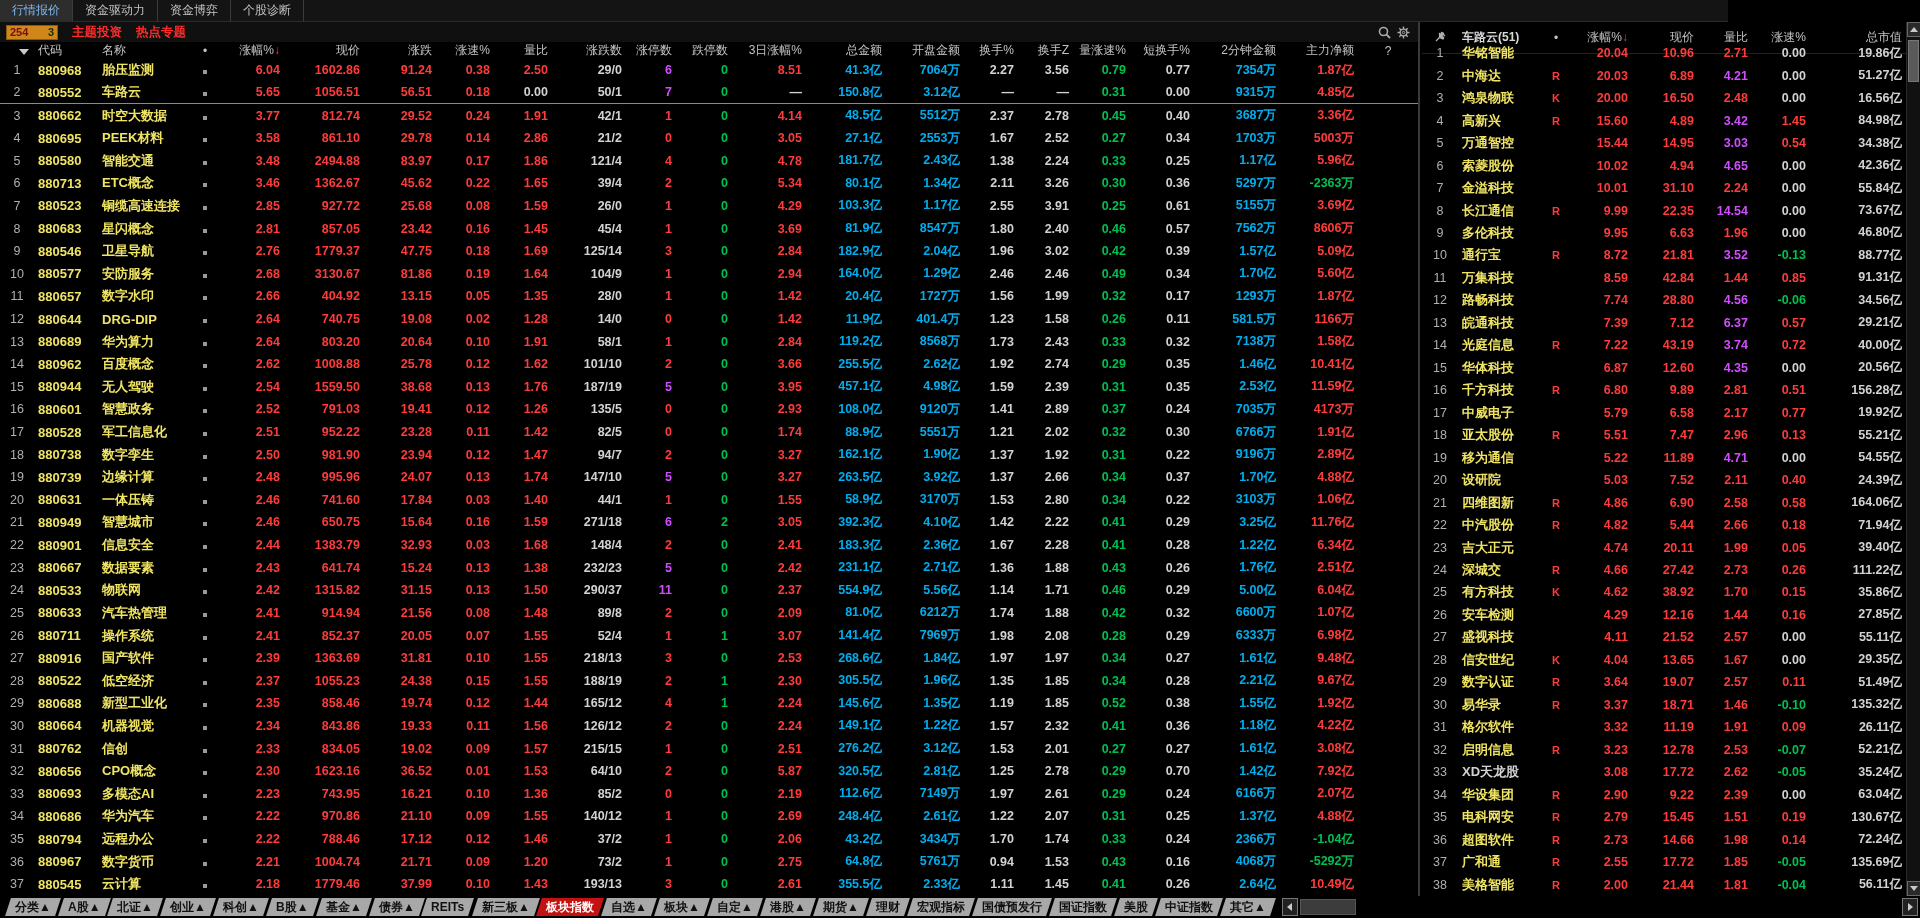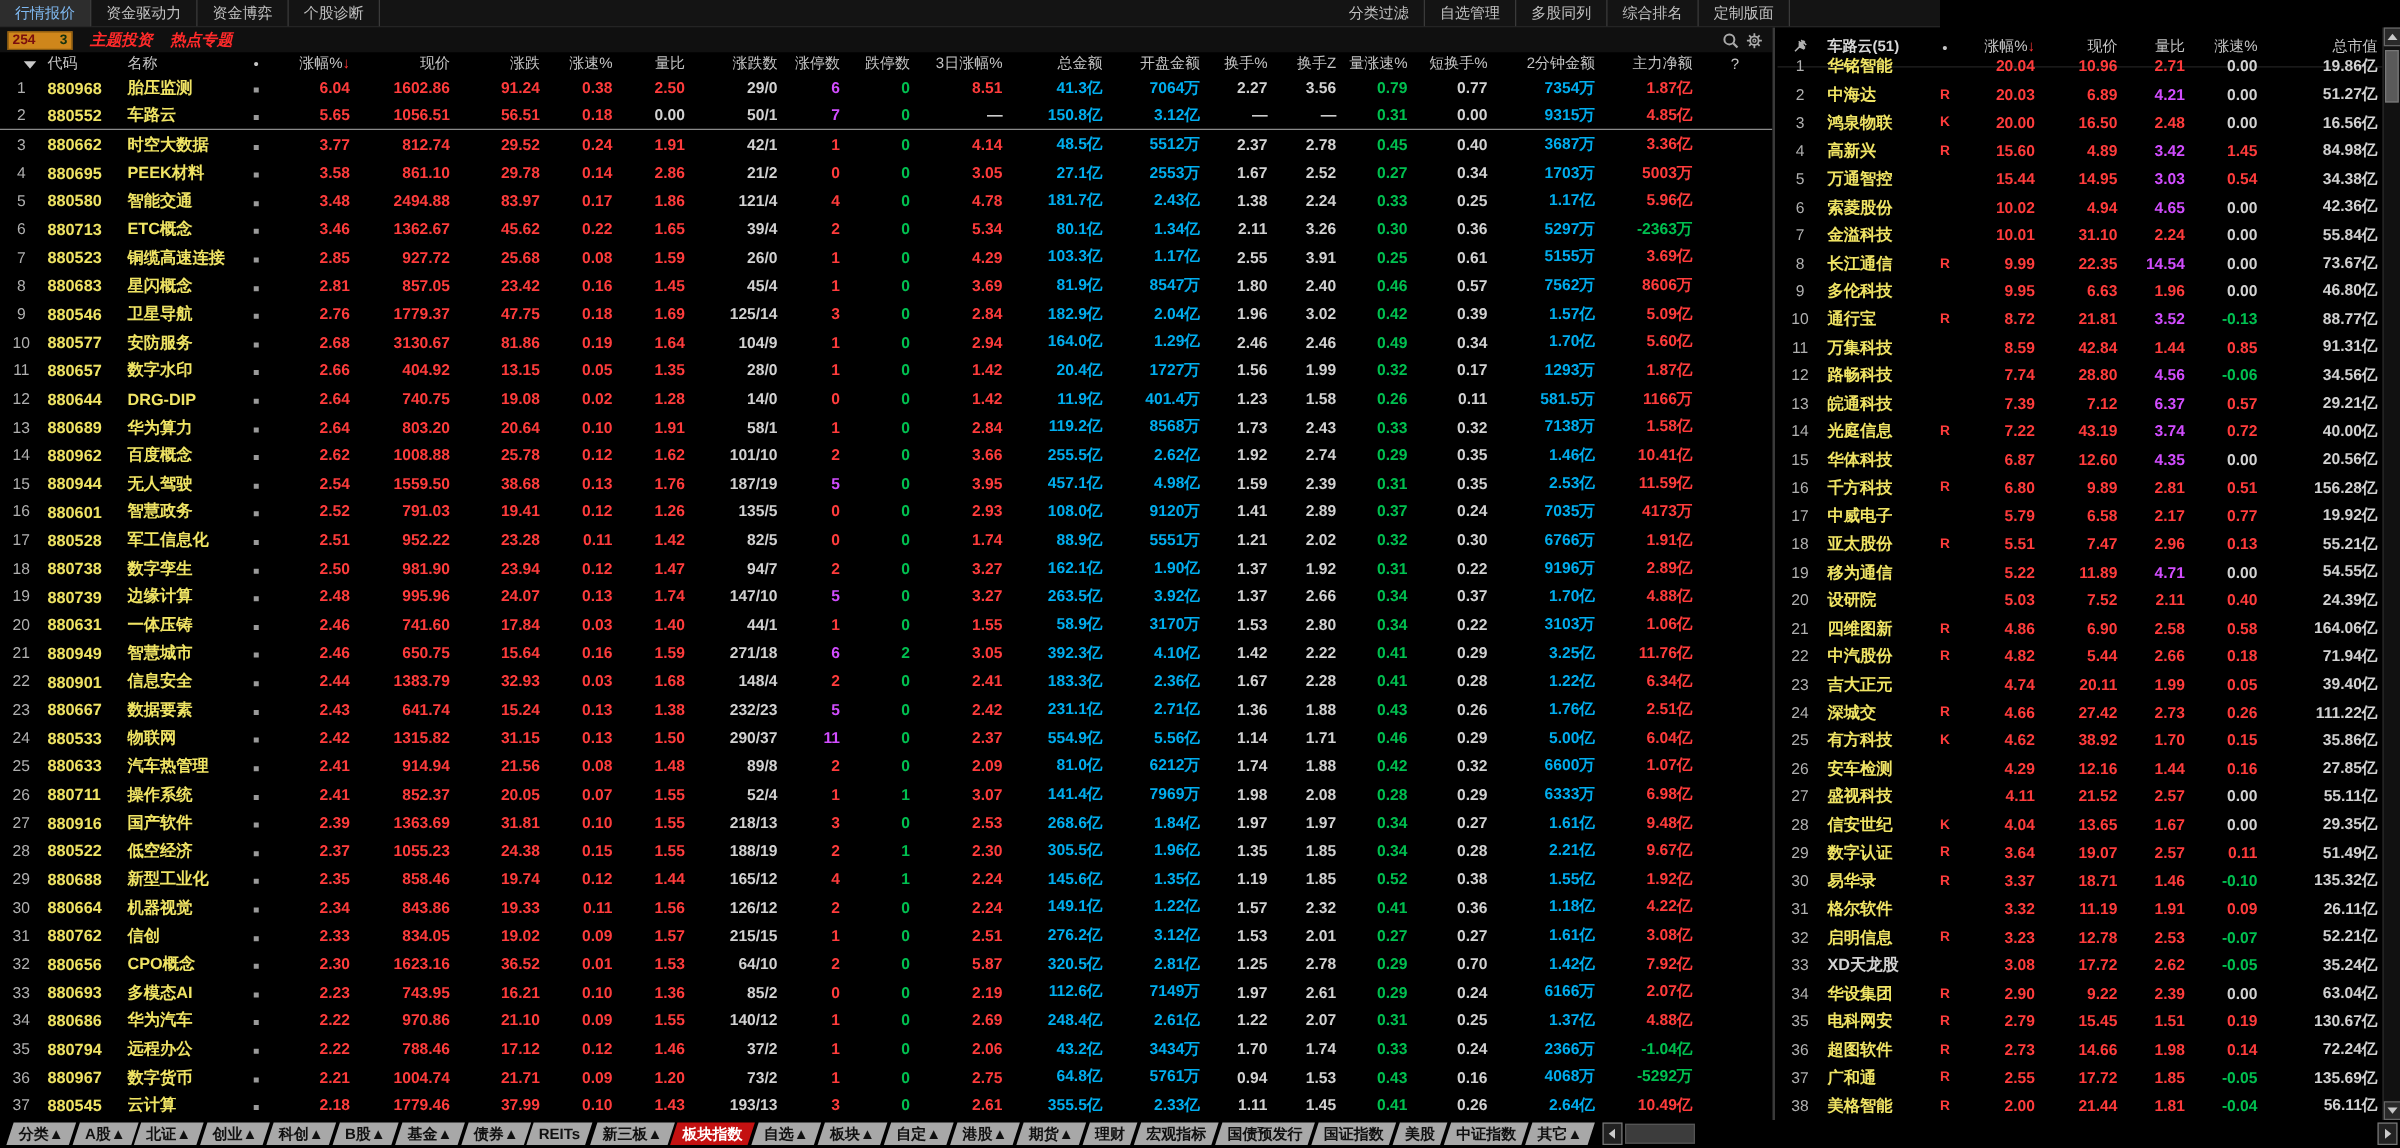--- a/index.html
+++ b/index.html
@@ -1,20 +1,20 @@
 <!DOCTYPE html>
 <html><head>
 <meta charset="utf-8">
 <style>
   html,body{margin:0;padding:0;background:#000;width:1920px;height:918px;overflow:hidden;
     font-family:"Liberation Sans","DejaVu Sans",sans-serif;-webkit-font-smoothing:none;}
   *{box-sizing:border-box;}
   .abs{position:absolute;}
   
-  #topbar1{left:0;top:0;width:1552px;height:22px;background:#141414;border-bottom:1px solid #2a2a2a;display:flex;align-items:stretch;}
+  #topbar1{left:0;top:0;width:1728px;height:22px;background:#141414;border-bottom:1px solid #2a2a2a;display:flex;align-items:stretch;}
   .t1tab{padding:0 12px;line-height:21px;font-size:12px;color:#c0c0c0;border-right:1px solid #3a3a3a;cursor:default;white-space:nowrap;}
   .t1tab.active{background:#2d2d2d;color:#7fb8f0;}
   #t1spacer{flex:1;}
   #righttabs{display:flex;margin-right:120px;}
   #topbar2{left:0;top:22px;width:1418px;height:20px;background:#101010;display:flex;align-items:center;}
   .t2tab{padding:0 10px;line-height:20px;font-size:12px;color:#dcdcdc;border-right:1px solid #333;white-space:nowrap;}
   .t2tab.active{background:#a00000;color:#fff;font-weight:bold;}
   #counter{margin-left:6px;width:52px;height:15px;background:#cf861b;border:1px solid #8a5a10;display:flex;justify-content:space-between;align-items:center;padding:0 3px;font-size:11px;font-weight:bold;}
   #counter .up{color:#7a0e0e;} #counter .down{color:#14320f;}
   .hotlink{color:#ff2a2a;font-size:12.5px;font-weight:bold;margin-left:14px;white-space:nowrap;}
@@ -62,35 +62,28 @@
 <body>
 
 <div id="topbar1" class="abs">
   <div id="t1group" style="display:flex;">
       <div class="t1tab active">行情报价</div>
       <div class="t1tab">资金驱动力</div>
       <div class="t1tab">资金博弈</div>
       <div class="t1tab">个股诊断</div>
     </div>
   <div id="t1spacer"></div>
-  <div id="righttabs">
-      <div class="t1tab">分类过滤</div>
-      <div class="t1tab">自选管理</div>
-      <div class="t1tab">多股同列</div>
-      <div class="t1tab">综合排名</div>
-      <div class="t1tab">定制版面</div>
-    </div>
 </div>
 
 <div id="topbar2" class="abs">
   <div id="counter">
     <span class="up">254</span>
     <span class="down">3</span>
   </div>
-  <div id="hotlinks" style="display:flex;font-style:italic;">
+  <div id="hotlinks" style="display:flex;">
       <span class="hotlink">主题投资</span>
       <span class="hotlink">热点专题</span>
     </div>
   <div id="hdr-icons">
     <span>
       <svg width="13" height="13" viewBox="0 0 13 13">
           <circle cx="5.5" cy="5.5" r="4" fill="none" stroke="#aaa" stroke-width="1.6"></circle>
           <line x1="8.6" y1="8.6" x2="12" y2="12" stroke="#aaa" stroke-width="1.8"></line>
         </svg>
     </span>

